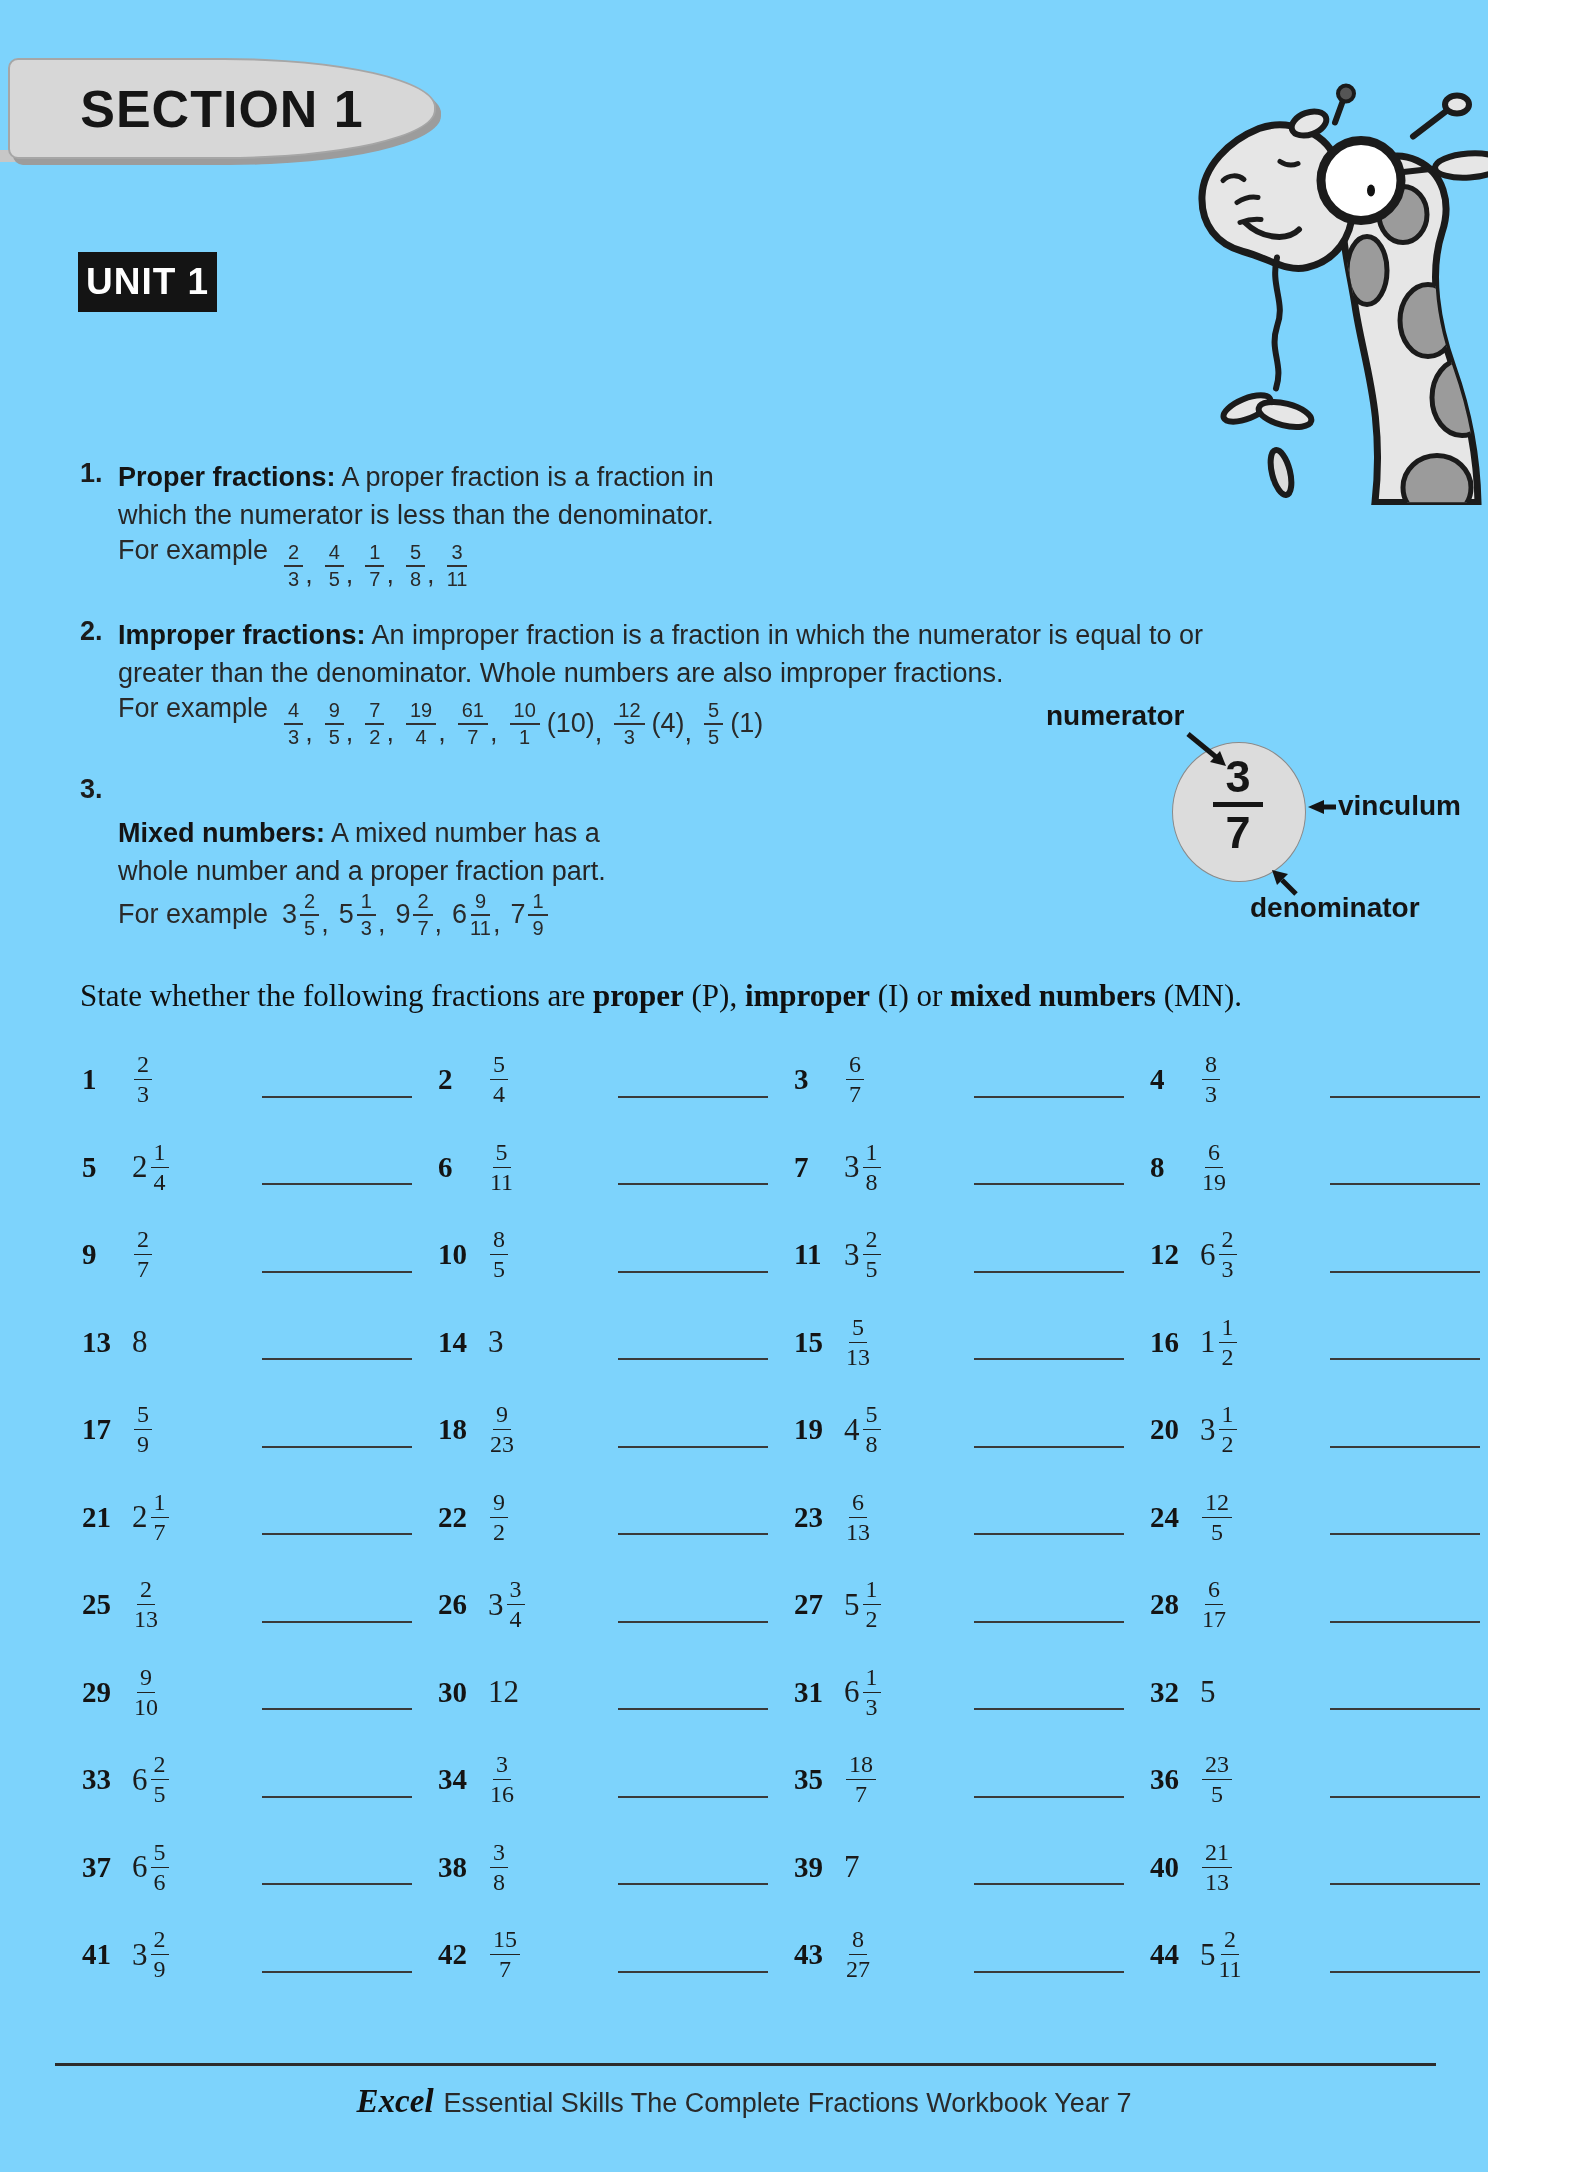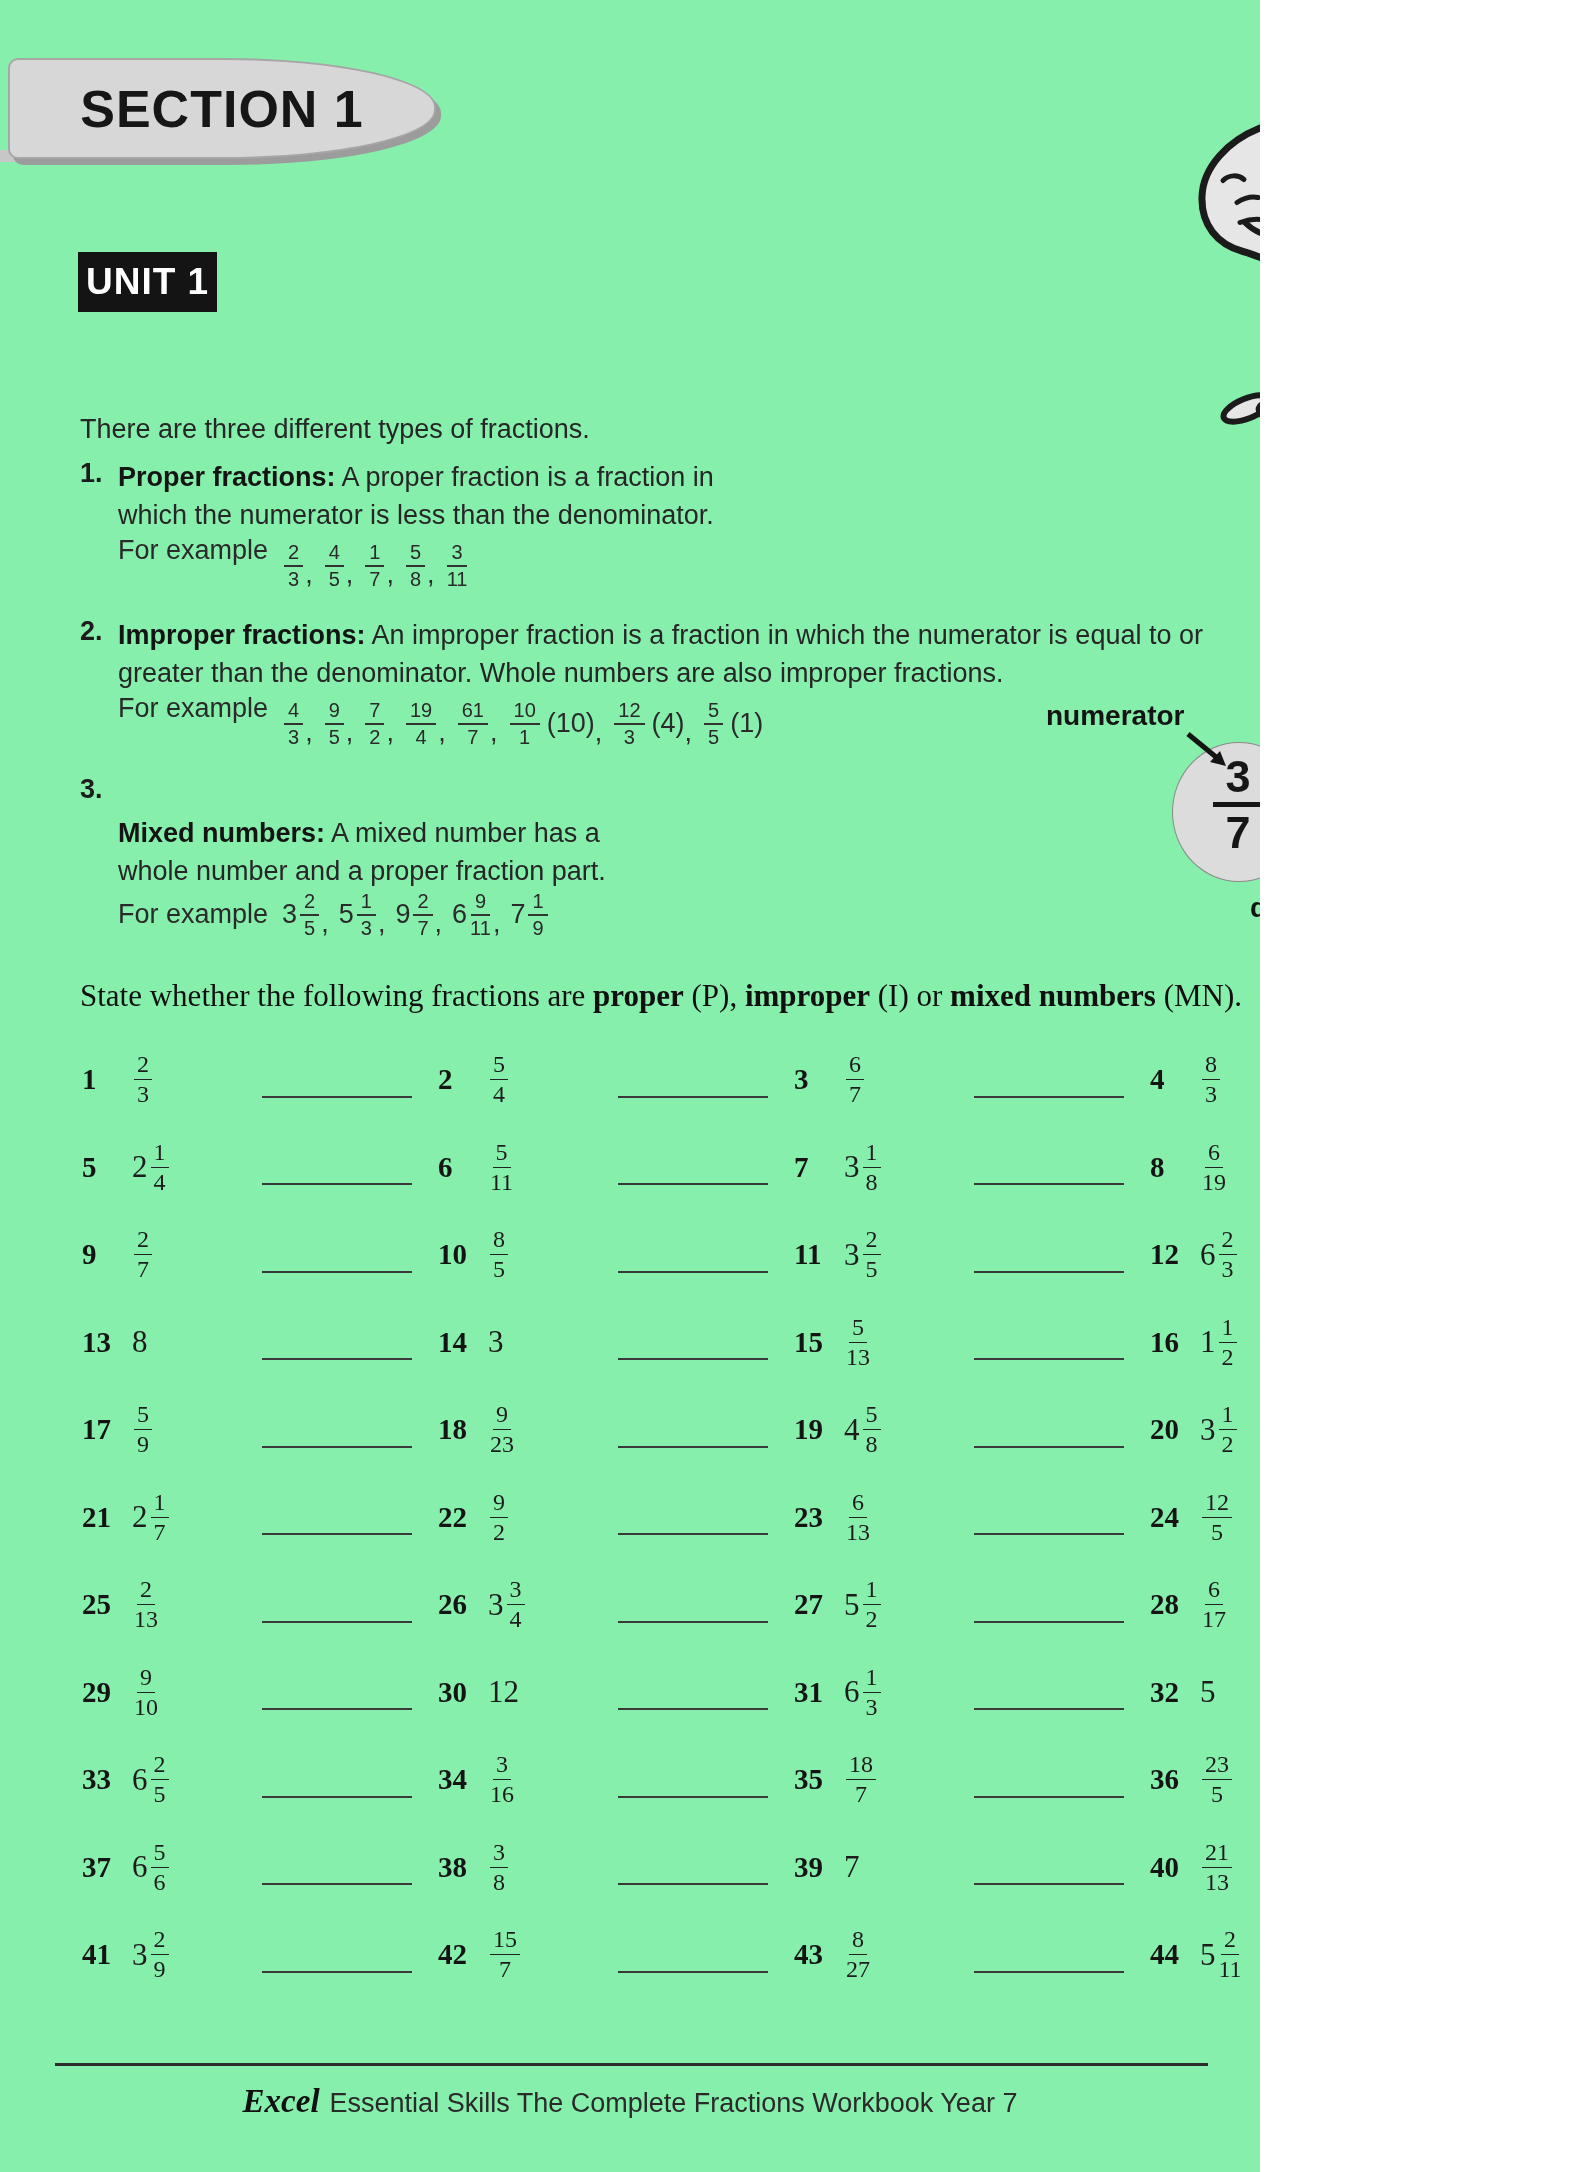--- a/index.html
+++ b/index.html
@@ -1,16 +1,16 @@
 <!DOCTYPE html>
 <html><head>
 <meta charset="utf-8">
 <style>
   html,body{margin:0;padding:0;background:#fff;}
-  .page{position:relative;width:1260px;height:2172px;background:#86efac;overflow:hidden;
+  .page{position:relative;width:1488px;height:2172px;background:#7dd3fc;overflow:hidden;
         font-family:"Liberation Sans",sans-serif;color:#222;}
 
   
   .section-pill{position:absolute;left:8px;top:58px;width:424px;height:97px;background:#d7d7d7;
                 border:2px solid #a6a6a6;border-radius:10px 212px 212px 10px / 10px 49px 49px 10px;
                 box-shadow:5px 6px 0 #9c9c9c;display:flex;align-items:center;justify-content:center;}
   .section-pill .label{font-size:52px;font-weight:bold;color:#161616;letter-spacing:1px;}
   .section-tail{position:absolute;left:0;top:150px;width:70px;height:12px;background:#c7c7c7;}
 
   
@@ -124,21 +124,20 @@
     <ellipse cx="100" cy="352" rx="27" ry="11" fill="#e6e6e6" stroke="#1b1b1b" stroke-width="6" transform="rotate(14 100 352)"></ellipse>
 
     <path d="M52 140 q11 -7 21 -5" fill="none" stroke="#1b1b1b" stroke-width="5" stroke-linecap="round"></path>
     <path d="M55 160 q11 -4 21 -3" fill="none" stroke="#1b1b1b" stroke-width="5" stroke-linecap="round"></path>
 
     <ellipse cx="96" cy="410" rx="9" ry="23" fill="#dcdcdc" stroke="#1b1b1b" stroke-width="6" transform="rotate(-14 96 410)"></ellipse>
   </svg>
 
   <div class="unit-badge">UNIT 1</div>
 
-  <div class="intro">There are three different types of fractions.</div>
 
   <div class="type-block" style="top:458px;">
     <span class="tnum">1.</span>
     <div class="tbody w1">
       <p class="tdesc"><b>Proper fractions:</b> <span>A proper fraction is a fraction in which the numerator is less than the denominator.</span></p>
       <p class="texample"><span class="exlabel">For example</span><span><span class="exitem">
               <span class="frac">
                 <span class="nu">2</span>
                 <span class="de">3</span>
               </span>

